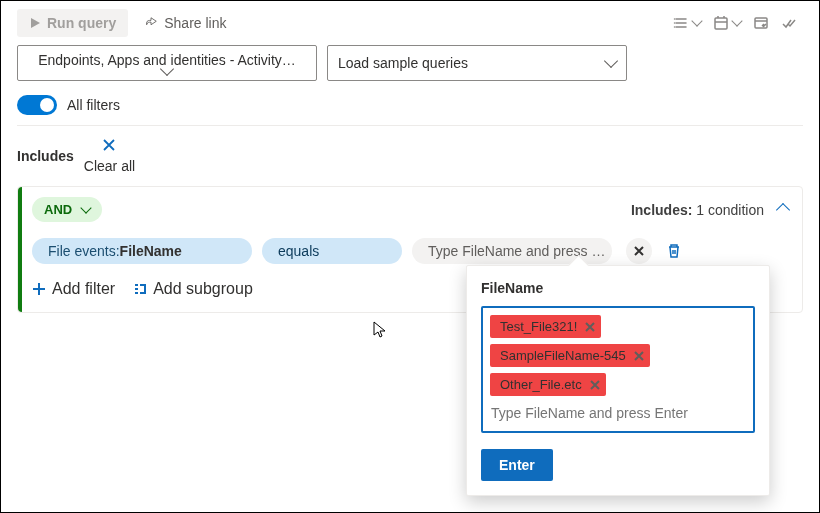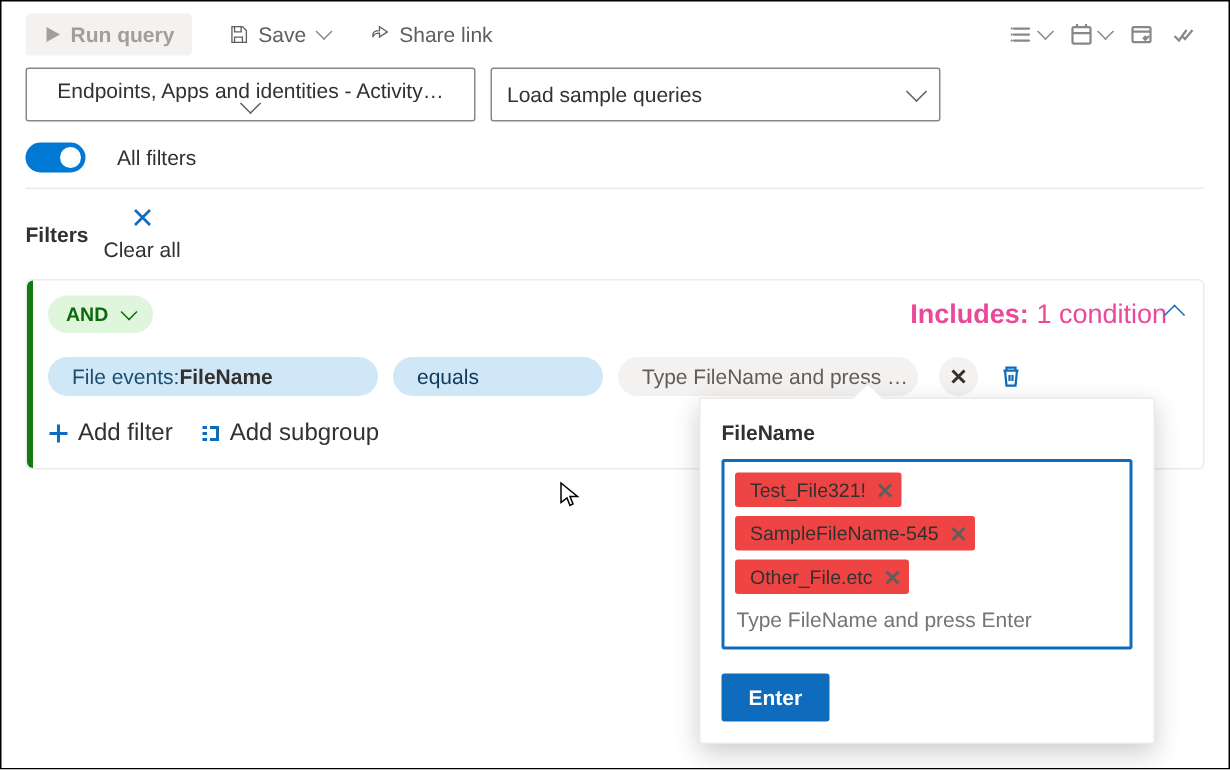--- a/index.html
+++ b/index.html
@@ -18,39 +18,39 @@
   .chev-sm { display:inline-block; width:8px; height:8px; border-right:1.3px solid #8a8886; border-bottom:1.3px solid #8a8886; transform: rotate(45deg); margin-left:2px; margin-bottom:4px;}
 
   
   .dropdown-row { display: flex; gap: 10px; padding: 4px 16px 10px 16px; }
   .dropdown { display: flex; align-items: center; justify-content: space-between; border: 1px solid #8a8886; border-radius: 2px; padding: 6px 10px; font-size: 14px; color: #323130; background: #fff; }
   .dropdown.d1 { width: 300px; flex-direction: column; }
   .dropdown.d2 { width: 300px; }
   .dropdown .chev { width: 10px; height: 10px; border-right: 1.5px solid #605e5c; border-bottom: 1.5px solid #605e5c; transform: rotate(45deg); margin-top: -4px; }
 
   
-  .toggle-row { display: flex; align-items: center; gap: 21px; padding: 4px 16px 10px 16px; font-size: 14px; color: #323130; }
+  .toggle-row { display: flex; align-items: center; gap: 10px; padding: 4px 16px 10px 16px; font-size: 14px; color: #323130; }
   .toggle { width: 40px; height: 20px; background: #0078d4; border-radius: 10px; position: relative; }
   .toggle::after { content: ""; position: absolute; width: 14px; height: 14px; background: #fff; border-radius: 50%; top: 3px; right: 3px; }
 
   hr.sep { border: none; border-top: 1px solid #edebe9; margin: 0 16px 8px 16px; }
 
   
   .filters-header { display: flex; align-items: center; gap: 10px; padding: 4px 16px 12px 16px; font-size: 14px; }
   .filters-label { font-weight: 600; color: #323130; }
   .clear-all { display: flex; align-items: center; gap: 6px; color: #323130; background: none; border: none; font-size: 14px; padding: 0; flex-direction: column; }
   .clear-all svg { width: 14px; height: 14px; stroke: #0f6cbd; stroke-width: 1.8; fill: none; }
 
   
   .filter-card { margin: 0 16px 0 16px; border: 1px solid #edebe9; border-radius: 4px; position: relative; background: #fff; }
   .filter-card::before { content:""; position:absolute; left:0; top:0; bottom:0; width:4px; background:#107c10; border-radius:4px 0 0 4px;}
   .card-header { display: flex; align-items: center; justify-content: space-between; padding: 10px 14px; }
   .and-pill { display: flex; align-items: center; gap: 6px; background: #dff6dd; color: #0b6a0b; font-weight: 600; font-size: 13px; padding: 5px 12px; border-radius: 14px; }
   .and-pill .chev { width: 8px; height: 8px; border-right: 1.6px solid #0b6a0b; border-bottom: 1.6px solid #0b6a0b; transform: rotate(45deg); margin-top: -3px; margin-left:4px;}
-  .includes { font-size: 18px; color: #ec4899; display:flex; align-items:center; }
+  .includes { font-size: 14px; color: #404040; display:flex; align-items:center; gap:14px;}
   .includes b { font-weight: 600; }
   .includes .chev-up { width: 10px; height: 10px; border-right: 1.6px solid #0f6cbd; border-bottom: 1.6px solid #0f6cbd; transform: rotate(-135deg); }
 
   .pill-row { display: flex; align-items: center; gap: 10px; padding: 6px 14px 8px 14px; }
   .pill { background: #d0e7f8; color: #0b3a5a; border-radius: 16px; padding: 5px 16px; font-size: 14px; display:flex; align-items:center;text-align:right; }
   .pill .lead { color:#1b4e70; }
   .pill .strong { font-weight:600; color:#323130; }
   .pill.grey { background: #f3f2f1; color: #605e5c; max-width:200px; white-space:nowrap; overflow:hidden; text-overflow:ellipsis;}
   .circ-close { width:26px; height:26px; border-radius:50%; background:#f3f2f1; display:flex; align-items:center; justify-content:center; margin-left:4px;}
   .circ-close svg { width:12px; height:12px; stroke:#323130; stroke-width:2; fill:none;}
@@ -81,27 +81,20 @@
 
 <div class="frame">
 
   <div class="top-toolbar">
     <button class="run-btn">
       <svg viewBox="0 0 12 12">
           <path d="M2 1 L11 6 L2 11 Z"></path>
         </svg>
       <span>Run query</span>
     </button>
-    <button class="toolbar-btn" style="margin-left:14px;">
-      <svg viewBox="0 0 16 16">
-          <path d="M3 2 H11 L14 5 V14 H3 Z M5 2 V6 H10 V2 M5 14 V10 H11 V14"></path>
-        </svg>
-      <span>Save</span>
-      <span class="chev-sm"></span>
-    </button>
     <button class="toolbar-btn" style="margin-left:6px;">
       <svg viewBox="0 0 16 16">
           <path d="M3 8 C3 5 6 5 8 5 L8 2 L14 6 L8 10 L8 7 C6 7 4 7 3 10 Z"></path>
         </svg>
       <span>Share link</span>
     </button>
     <div class="toolbar-spacer"></div>
     <button class="icon-btn">
       <svg viewBox="0 0 16 16">
           <path d="M3 4 H13 M3 8 H13 M3 12 H13 M1.5 4 h0 M1.5 8 h0 M1.5 12 h0" stroke-linecap="round"></path>
@@ -140,21 +133,21 @@
   </div>
 
   <div class="toggle-row">
     <div class="toggle"></div>
     <span>All filters</span>
   </div>
 
   <hr class="sep">
 
   <div class="filters-header">
-    <span class="filters-label">Filters</span>
+    <span class="filters-label">Includes</span>
     <button class="clear-all">
       <svg viewBox="0 0 14 14">
           <path d="M2 2 L12 12 M12 2 L2 12"></path>
         </svg>
       <span>Clear all</span>
     </button>
   </div>
 
   <div class="filter-card">
     <div class="card-header">

